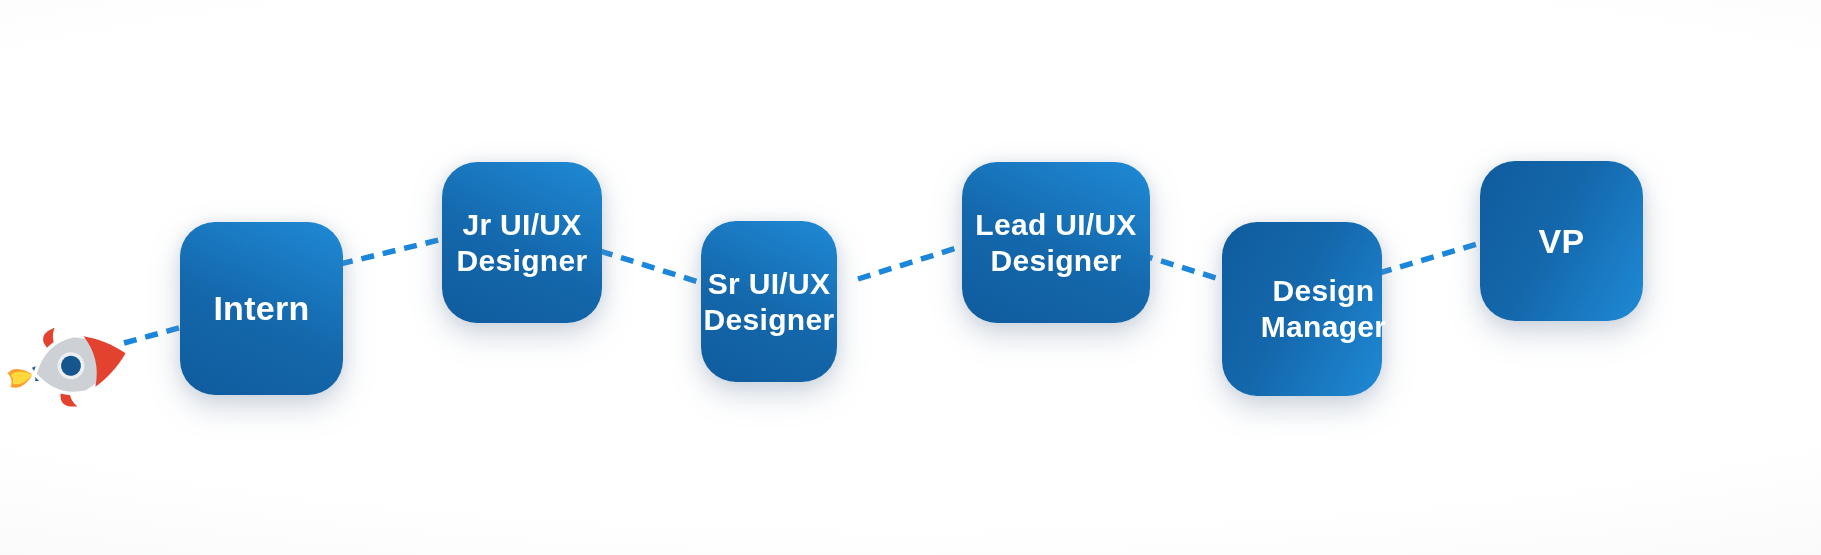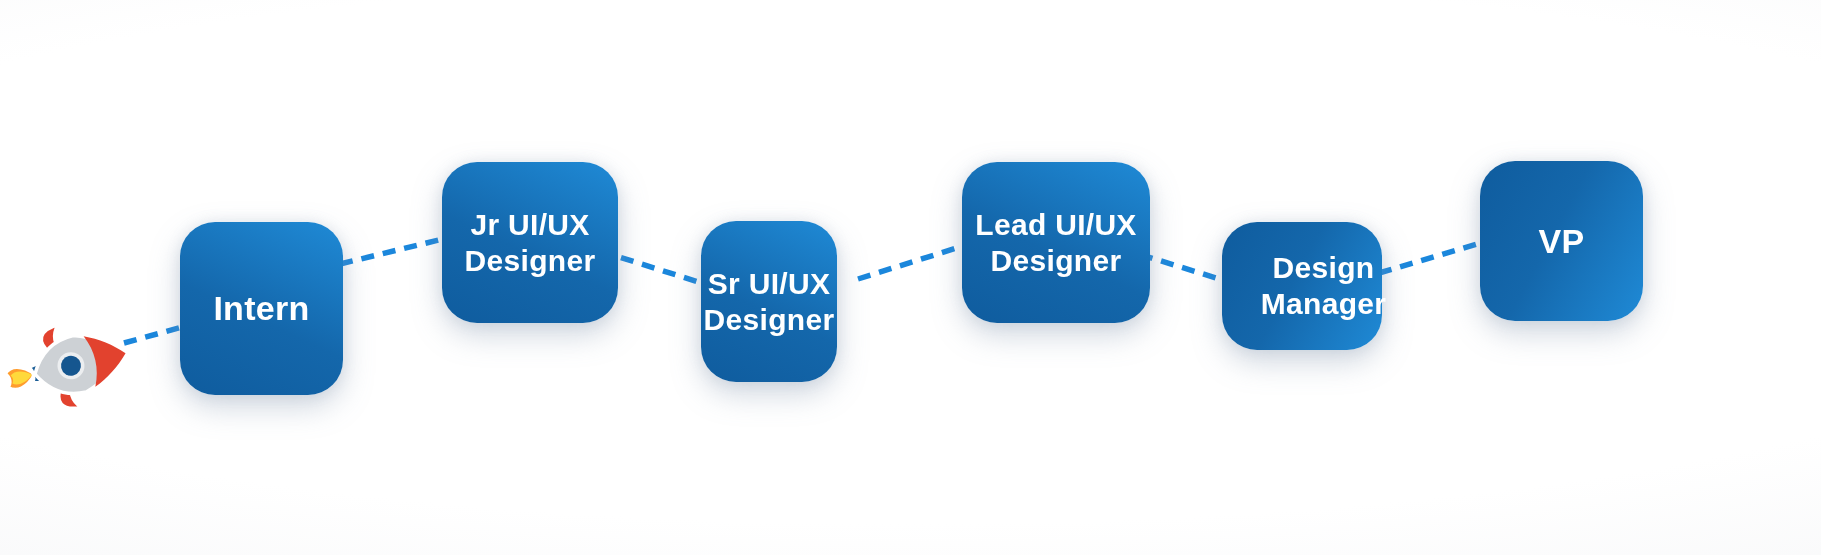--- a/index.html
+++ b/index.html
@@ -21,24 +21,24 @@
     border-radius:35px;
     color:#ffffff;
     text-align:center;
     box-shadow:0 12px 30px rgba(120,140,165,0.35), 0 0 14px rgba(140,155,175,0.18);
     background:linear-gradient(205deg, #1f8ad6 0%, #1467ab 55%, #0f5c9e 100%);
   }
   .node .label { font-weight:600; font-size:30px; line-height:1.2; letter-spacing:.3px; }
   .node .label span { display:block; }
   .node.single .label { font-size:34px; }
   .node-1 { left:180px;  top:222px; width:163px; height:173px; }
-  .node-2 { left:442px;  top:162px; width:176px; height:161px; }
+  .node-2 { left:442px;  top:162px; width:160px; height:161px; }
   .node-3 { left:701px;  top:221px; width:136px; height:161px; }
   .node-4 { left:962px;  top:162px; width:188px; height:161px; }
-  .node-5 { left:1222px; top:222px; width:160px; height:128px;padding-left:43px; }
+  .node-5 { left:1222px; top:222px; width:160px; height:174px;padding-left:43px; }
   .node-6 { left:1480px; top:161px; width:163px; height:160px; }
   .node-5, .node-6 {
     background:linear-gradient(118deg, #0f5c9e 0%, #1467ab 45%, #1f8ad6 100%);
   }
   .rocket {
     position:absolute; left:4px; top:322px; width:132px; height:88px; z-index:2;
   }
 </style>
 </head>
 <body>

